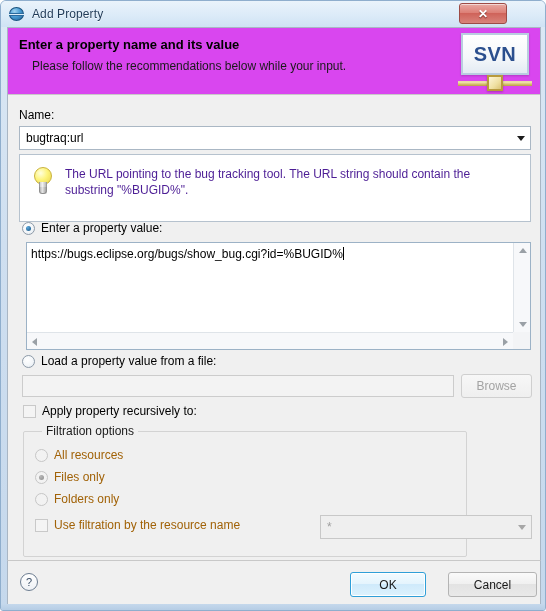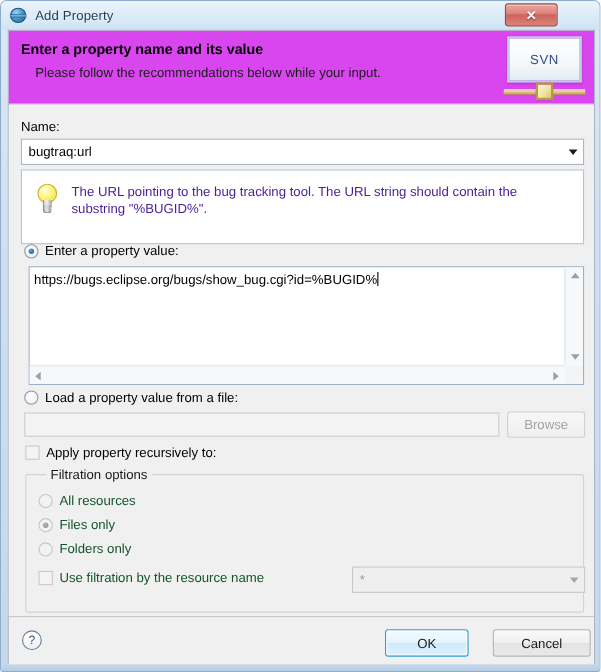--- a/index.html
+++ b/index.html
@@ -138,22 +138,22 @@
     background: linear-gradient(to bottom, #ffffff 0%, #f4f7fa 60%, #e3ebf3 100%);
     border: 2px solid #b9cde0;
     box-sizing: border-box;
     display: flex;
     align-items: center;
     justify-content: center;
     box-shadow: 0 1px 2px rgba(0,0,0,0.18);
   }
   .svn-logo .screen span {
     font-family: "Liberation Sans", sans-serif;
-    font-size: 12px;
-    font-weight: normal;
+    font-size: 20px;
+    font-weight: bold;
     color: #2b4f8e;
     letter-spacing: 0.5px;
   }
   .svn-logo .bar {
     position: absolute;
     left: 0; top: 50px;
     width: 74px; height: 5px;
     background: linear-gradient(to bottom, #f3e6b4, #d9c274 50%, #b99f43);
     border-top: 1px solid #e8dca4;
     box-sizing: border-box;
@@ -173,21 +173,21 @@
     position: relative;
     height: 512px;
     background: #f0f0f0;
   }
 
   .label {
     font-size: 12px;
     color: #000000;
     white-space: nowrap;
   }
-  .label.disabled { color: #14532d; }
+  .label.disabled { color: #a16207; }
 
   
   .combo {
     position: absolute;
     background: #ffffff;
     border: 1px solid #aab7c4;
     box-sizing: border-box;
     display: flex;
     align-items: center;
     cursor: default;
@@ -548,21 +548,21 @@
       </div>
 
       <div class="textinput" style="left:14px;top:280px;width:432px;height:22px;" title=""></div>
       <div class="btn disabled" style="left:453px;top:279px;width:71px;height:24px;">Browse</div>
 
       <div class="row" style="left:15px;top:309px;">
         <span class="checkbox disabled"></span>
         <span class="label">Apply property recursively to:</span>
       </div>
 
-      <div class="groupbox" style="left:15px;top:336px;width:508px;height:126px;">
+      <div class="groupbox" style="left:15px;top:336px;width:444px;height:126px;">
         <span class="group-title">Filtration options</span>
 
         <div class="row" style="left:11px;top:16px;">
           <span class="radio disabled"></span>
           <span class="label disabled">All resources</span>
         </div>
 
         <div class="row" style="left:11px;top:38px;">
           <span class="radio disabled checked"></span>
           <span class="label disabled">Files only</span>

